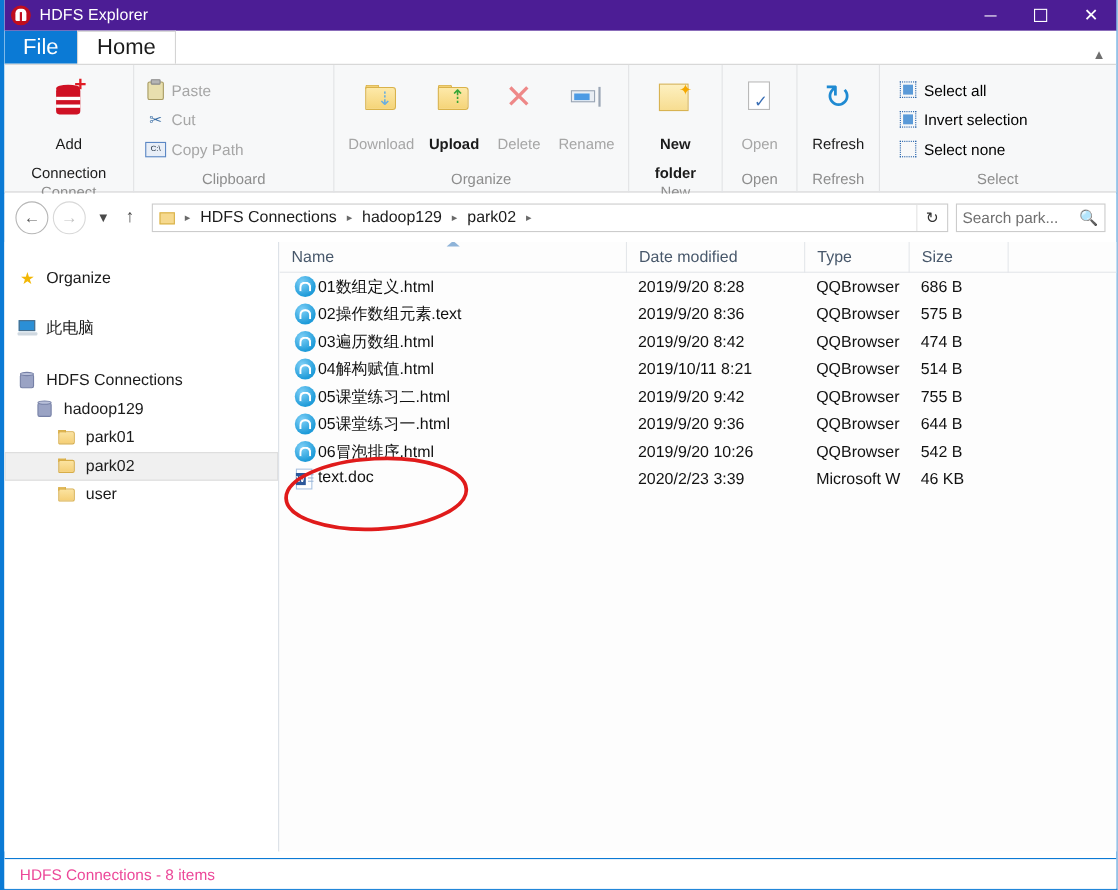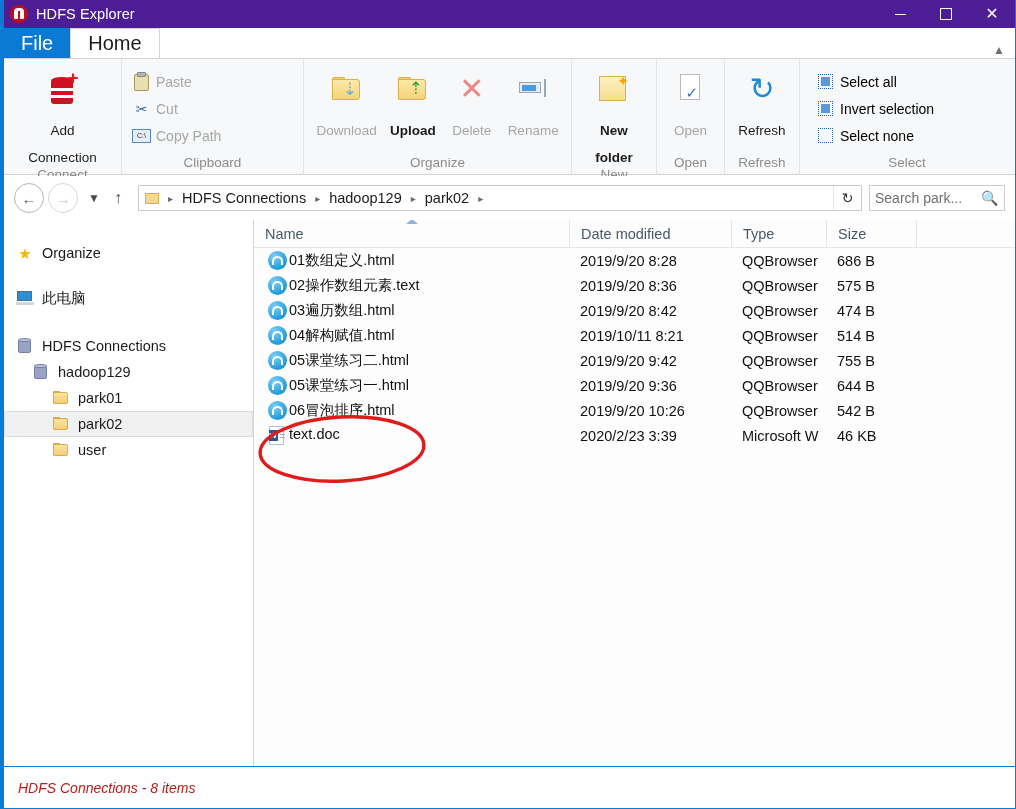--- a/index.html
+++ b/index.html
@@ -264,24 +264,24 @@
   .fr-date, .fr-type, .fr-size { padding-left: 11px; white-space: nowrap; overflow: hidden; }
 
   
   .annot {
     position: absolute; pointer-events: none;
     left: 252px; top: 413px; width: 172px; height: 72px;
   }
 
   
   .statusbar {
-    position: absolute; left: 0; right: 0; bottom: 0; height: 42px;
+    position: absolute; left: 0; right: 0; bottom: 0; height: 28px;
     background: #ffffff; border-top: 1px solid #0b7ad5;
     display: flex; align-items: center; padding-left: 14px;
-    font-size: 14px; color: #b91c1c; font-style: italic;
+    font-size: 14px; color: #ec4899;
   }
 </style>
 </head>
 <body>
 
 <div id="app">
 
   <div class="titlebar">
     <div class="app-icon">
       <div class="disc"></div>

